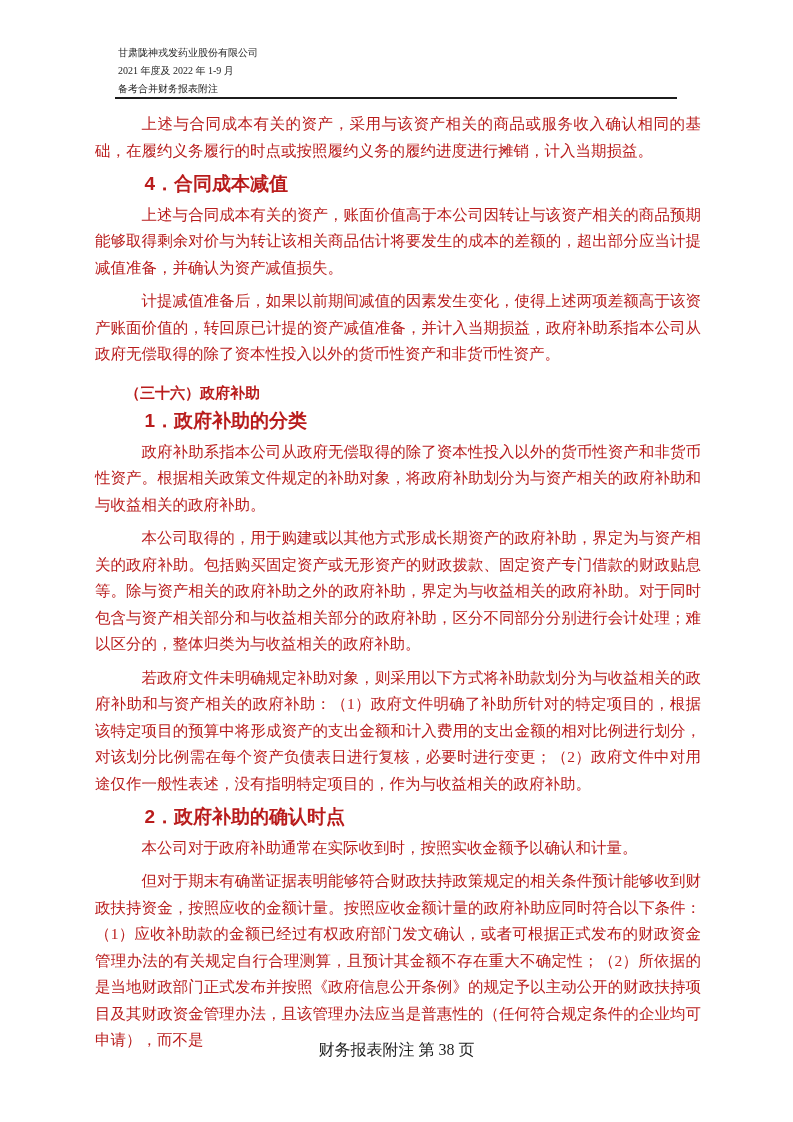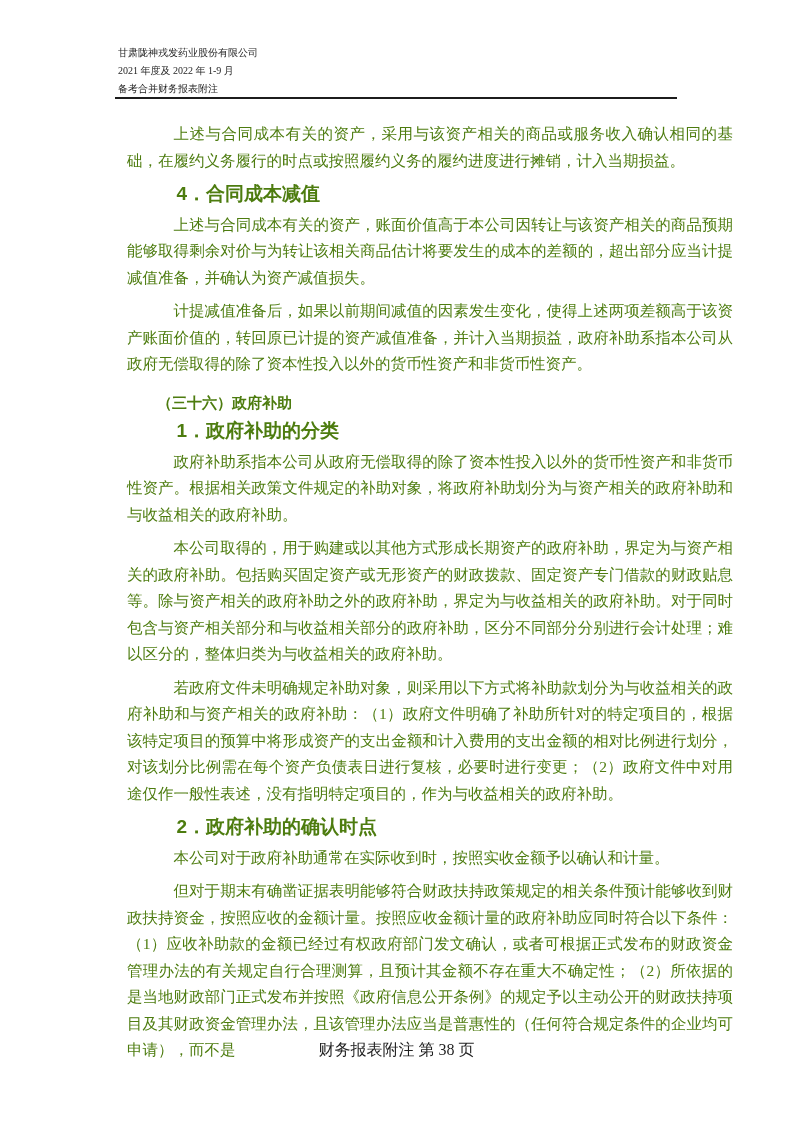--- a/index.html
+++ b/index.html
@@ -31,27 +31,26 @@
     top: 97px;
     width: 562px;
     height: 0;
     border-top: 2px solid #1c1c1c;
   }
   .doc-body {
     position: absolute;
     left: 95px;
     top: 98px;
     width: 606px;
-    padding-top: 23px;
+    padding-top: 13px;
     font-size: 15.5px;
     line-height: 26.5px;
     text-align: justify;
     text-justify: inter-ideograph;
-    color: #4d7c0f;
-    margin-left: 32px;
+    color: #b91c1c;
   }
   .doc-body p {
     margin: 0 0 7px 0;
     text-indent: 3em;
   }
   .heading-major {
     margin: 12px 0 2px 0;
     padding-left: 2em;
     font-weight: bold;
     font-size: 15px;

